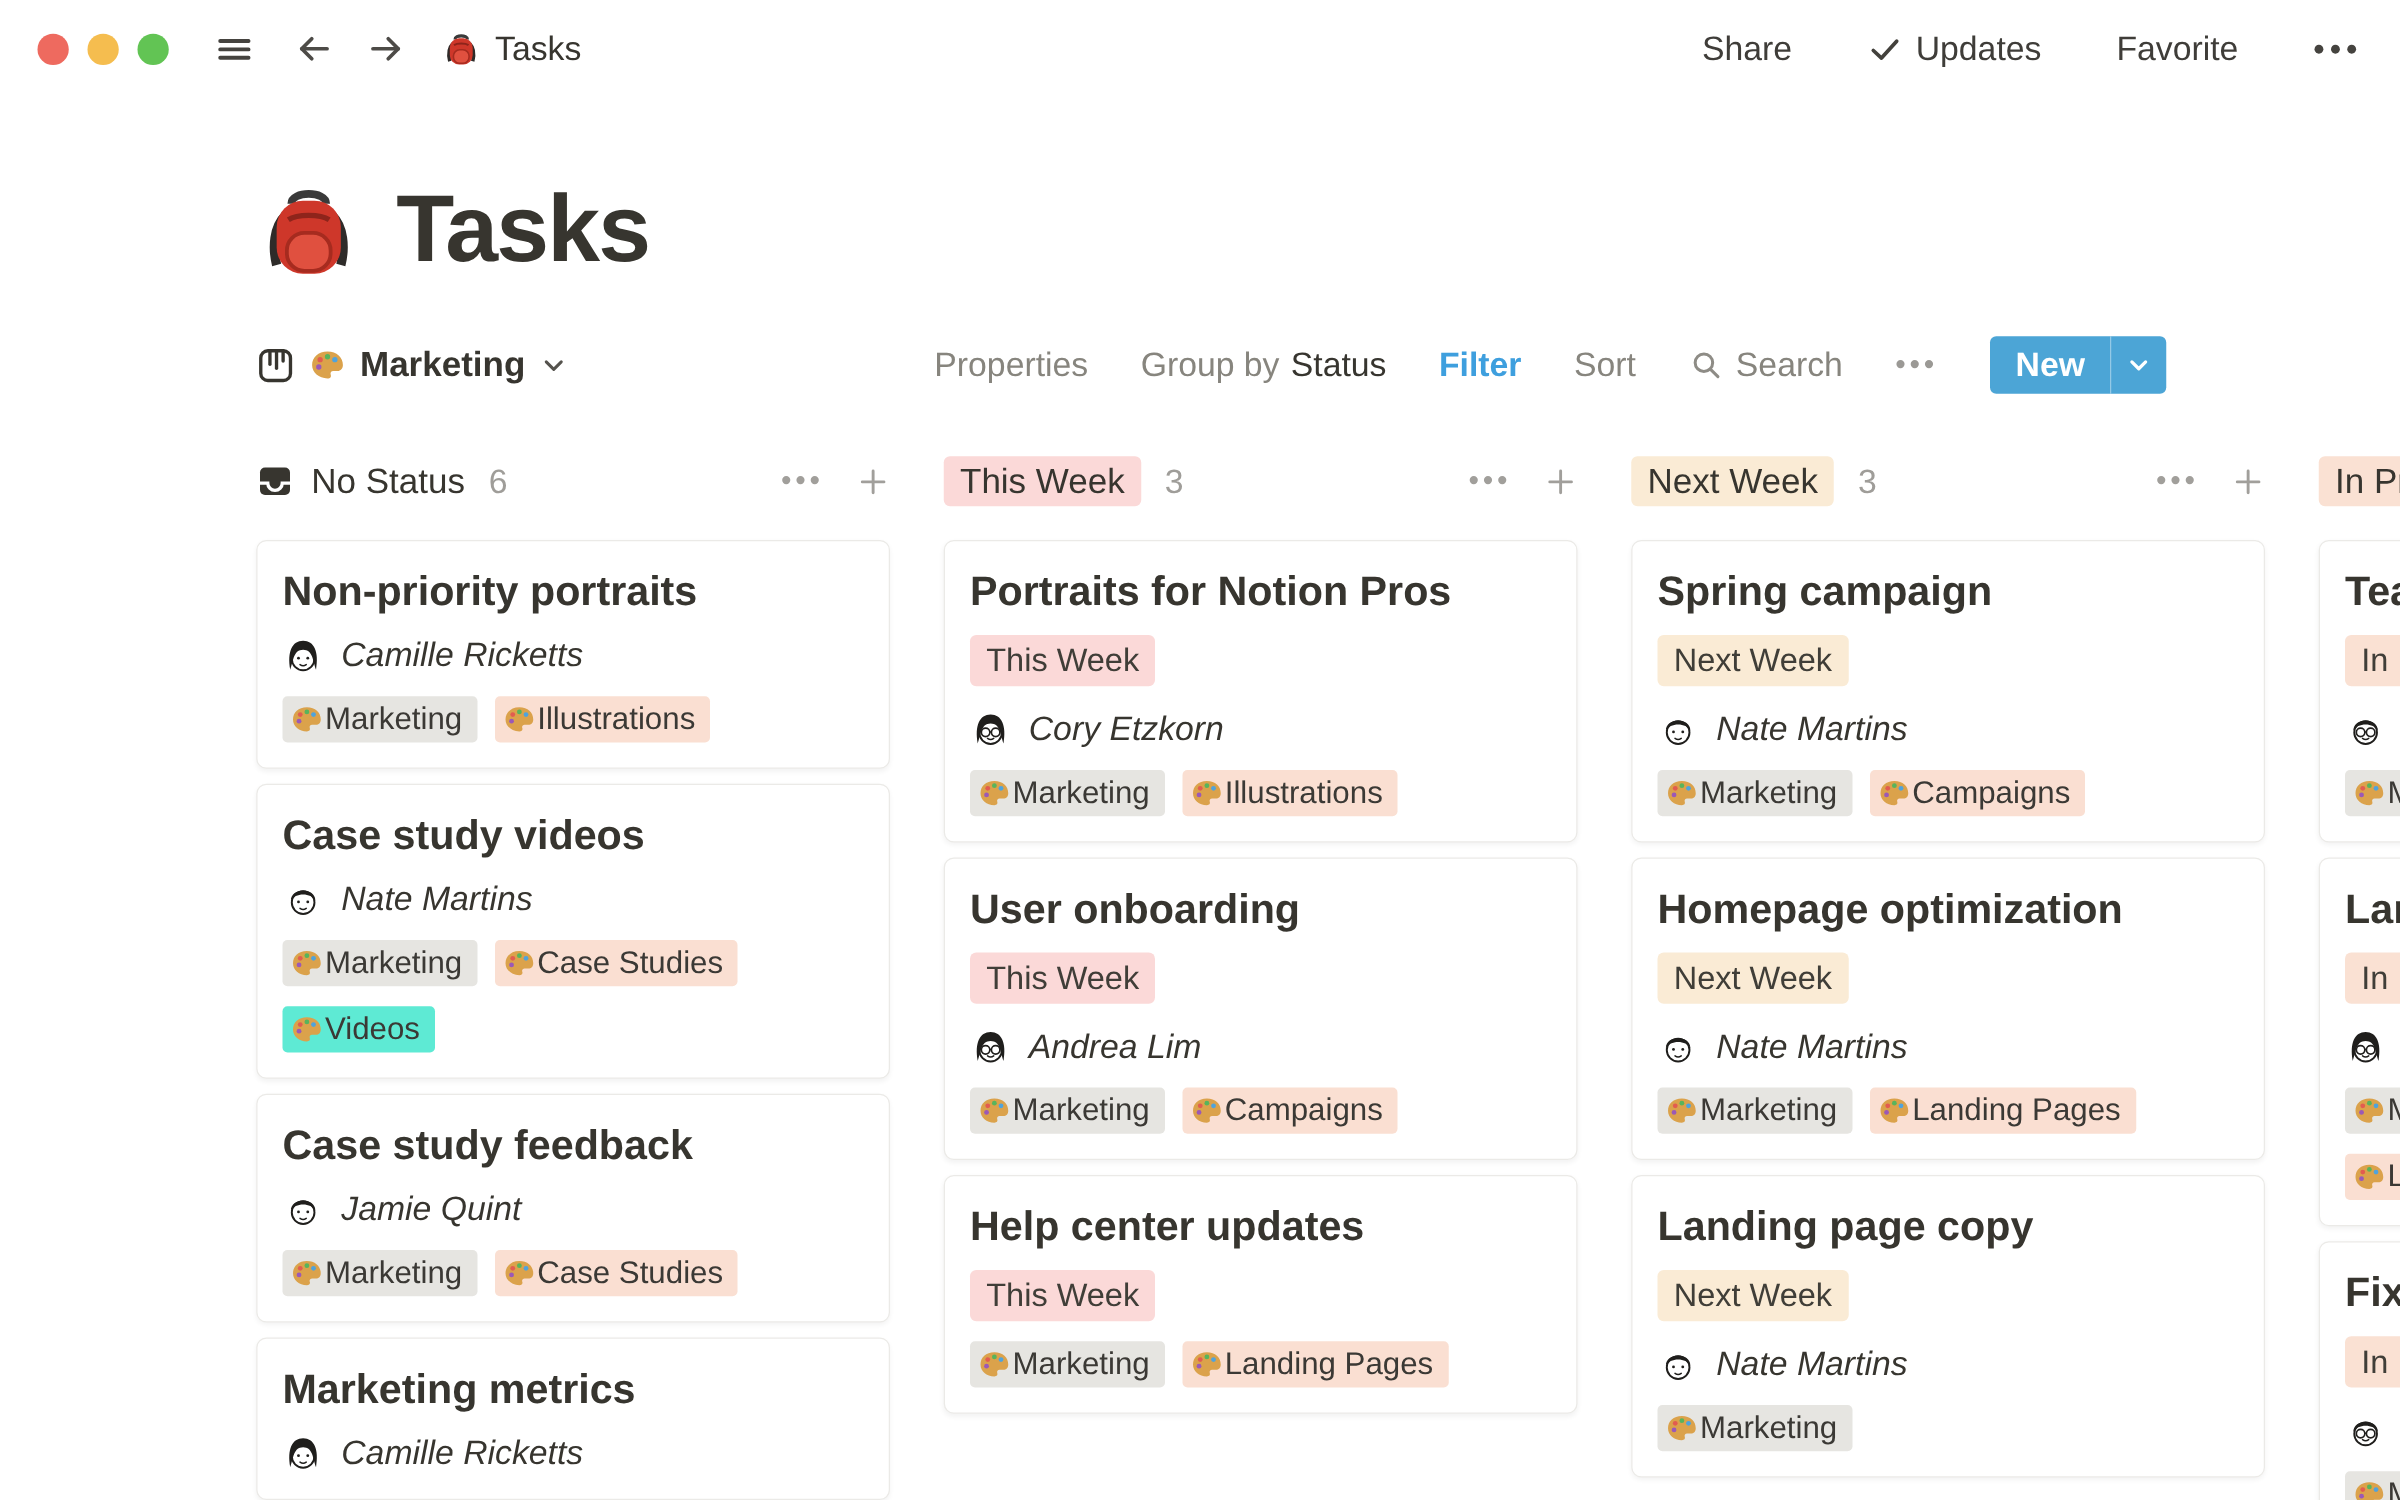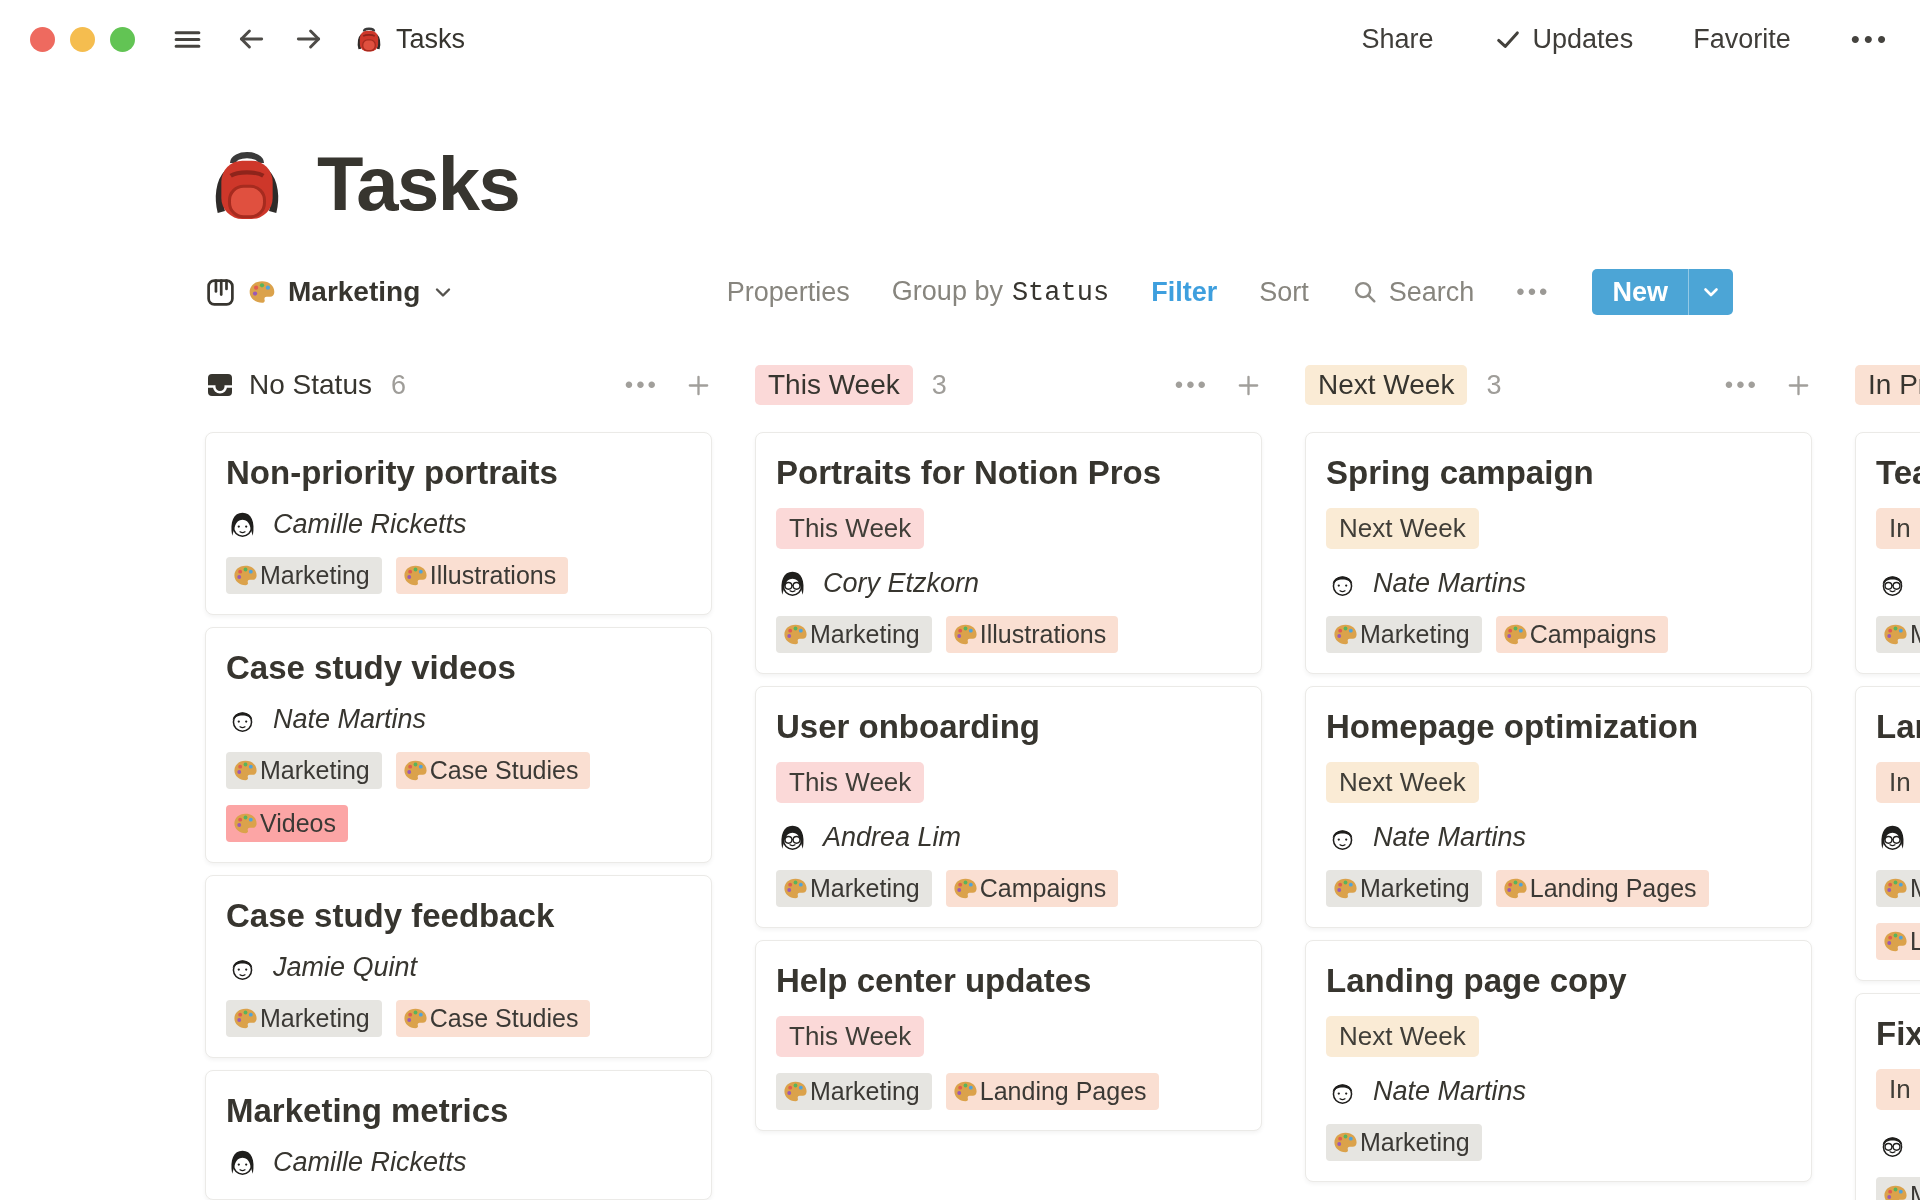--- a/index.html
+++ b/index.html
@@ -25,21 +25,21 @@
   .clickable{cursor:pointer;}
   
   .page-header{margin:56px 0 0 205px;display:flex;align-items:center;gap:28px;}
   .page-title{font-size:76px;font-weight:700;letter-spacing:-1.5px;line-height:100px;margin:0;}
   
   .view-bar{display:flex;align-items:center;justify-content:space-between;margin:34px 187px 0 205px;height:48px;}
   .view-switcher{display:flex;align-items:center;gap:11px;}
   .view-name{font-size:28px;font-weight:700;}
   .toolbar{display:flex;align-items:center;gap:42px;font-size:27px;color:#87857E;}
   .tb-item{white-space:nowrap;}
-  .groupby .val{color:#37352F;margin-left:9px;font-family:Liberation Mono, monospace;}
+  .groupby .val{color:#37352F;margin-left:9px;}
   .tb-filter{color:#3E9FDE;font-weight:bold;}
   .search-item{display:flex;align-items:center;gap:10px;}
   .tb-dots{letter-spacing:3px;font-size:24px;color:#9B9995;}
   .new-btn{display:flex;align-items:stretch;background:#4CA5D6;border-radius:5px;color:#fff;overflow:hidden;height:46px;}
   .new-main{padding:0 20px;font-weight:700;font-size:27px;display:flex;align-items:center;}
   .new-caret{width:44px;border-left:1px solid rgba(255,255,255,0.40);display:flex;align-items:center;justify-content:center;}
   
   .board{display:flex;gap:43px;margin:48px 0 0 205px;align-items:flex-start;}
   .column{width:507px;flex:0 0 507px;}
   .col-header{display:flex;align-items:center;height:42px;}
@@ -273,21 +273,21 @@
                 <path d="M14 4 C7 4 2.5 8.5 2.5 14 C2.5 19.5 7.5 24 14 24 C16 24 17 22.8 16.4 21.2 C15.9 19.8 16.8 18.5 18.3 18.5 L21.5 18.5 C23.8 18.5 25.5 16.7 25.5 14 C25.5 8.5 21 4 14 4 Z" fill="#DBA24B"></path>
                 <circle cx="8.5" cy="10" r="2" fill="#E25C50"></circle>
                 <circle cx="14" cy="7.8" r="2" fill="#58B45C"></circle>
                 <circle cx="19.5" cy="10" r="2" fill="#4FA3DC"></circle>
                 <circle cx="7.5" cy="15.5" r="2" fill="#9B59B6"></circle>
               </svg>
               <span>Case Studies</span>
             </span>
           </div>
           <div class="tag-row">
-            <span class="tag" style="background:#fca5a5">
+            <span class="tag" style="background:#5eead4">
           <svg viewBox="0 0 28 28">
                 <path d="M14 4 C7 4 2.5 8.5 2.5 14 C2.5 19.5 7.5 24 14 24 C16 24 17 22.8 16.4 21.2 C15.9 19.8 16.8 18.5 18.3 18.5 L21.5 18.5 C23.8 18.5 25.5 16.7 25.5 14 C25.5 8.5 21 4 14 4 Z" fill="#DBA24B"></path>
                 <circle cx="8.5" cy="10" r="2" fill="#E25C50"></circle>
                 <circle cx="14" cy="7.8" r="2" fill="#58B45C"></circle>
                 <circle cx="19.5" cy="10" r="2" fill="#4FA3DC"></circle>
                 <circle cx="7.5" cy="15.5" r="2" fill="#9B59B6"></circle>
               </svg>
               <span>Videos</span>
             </span>
           </div>

